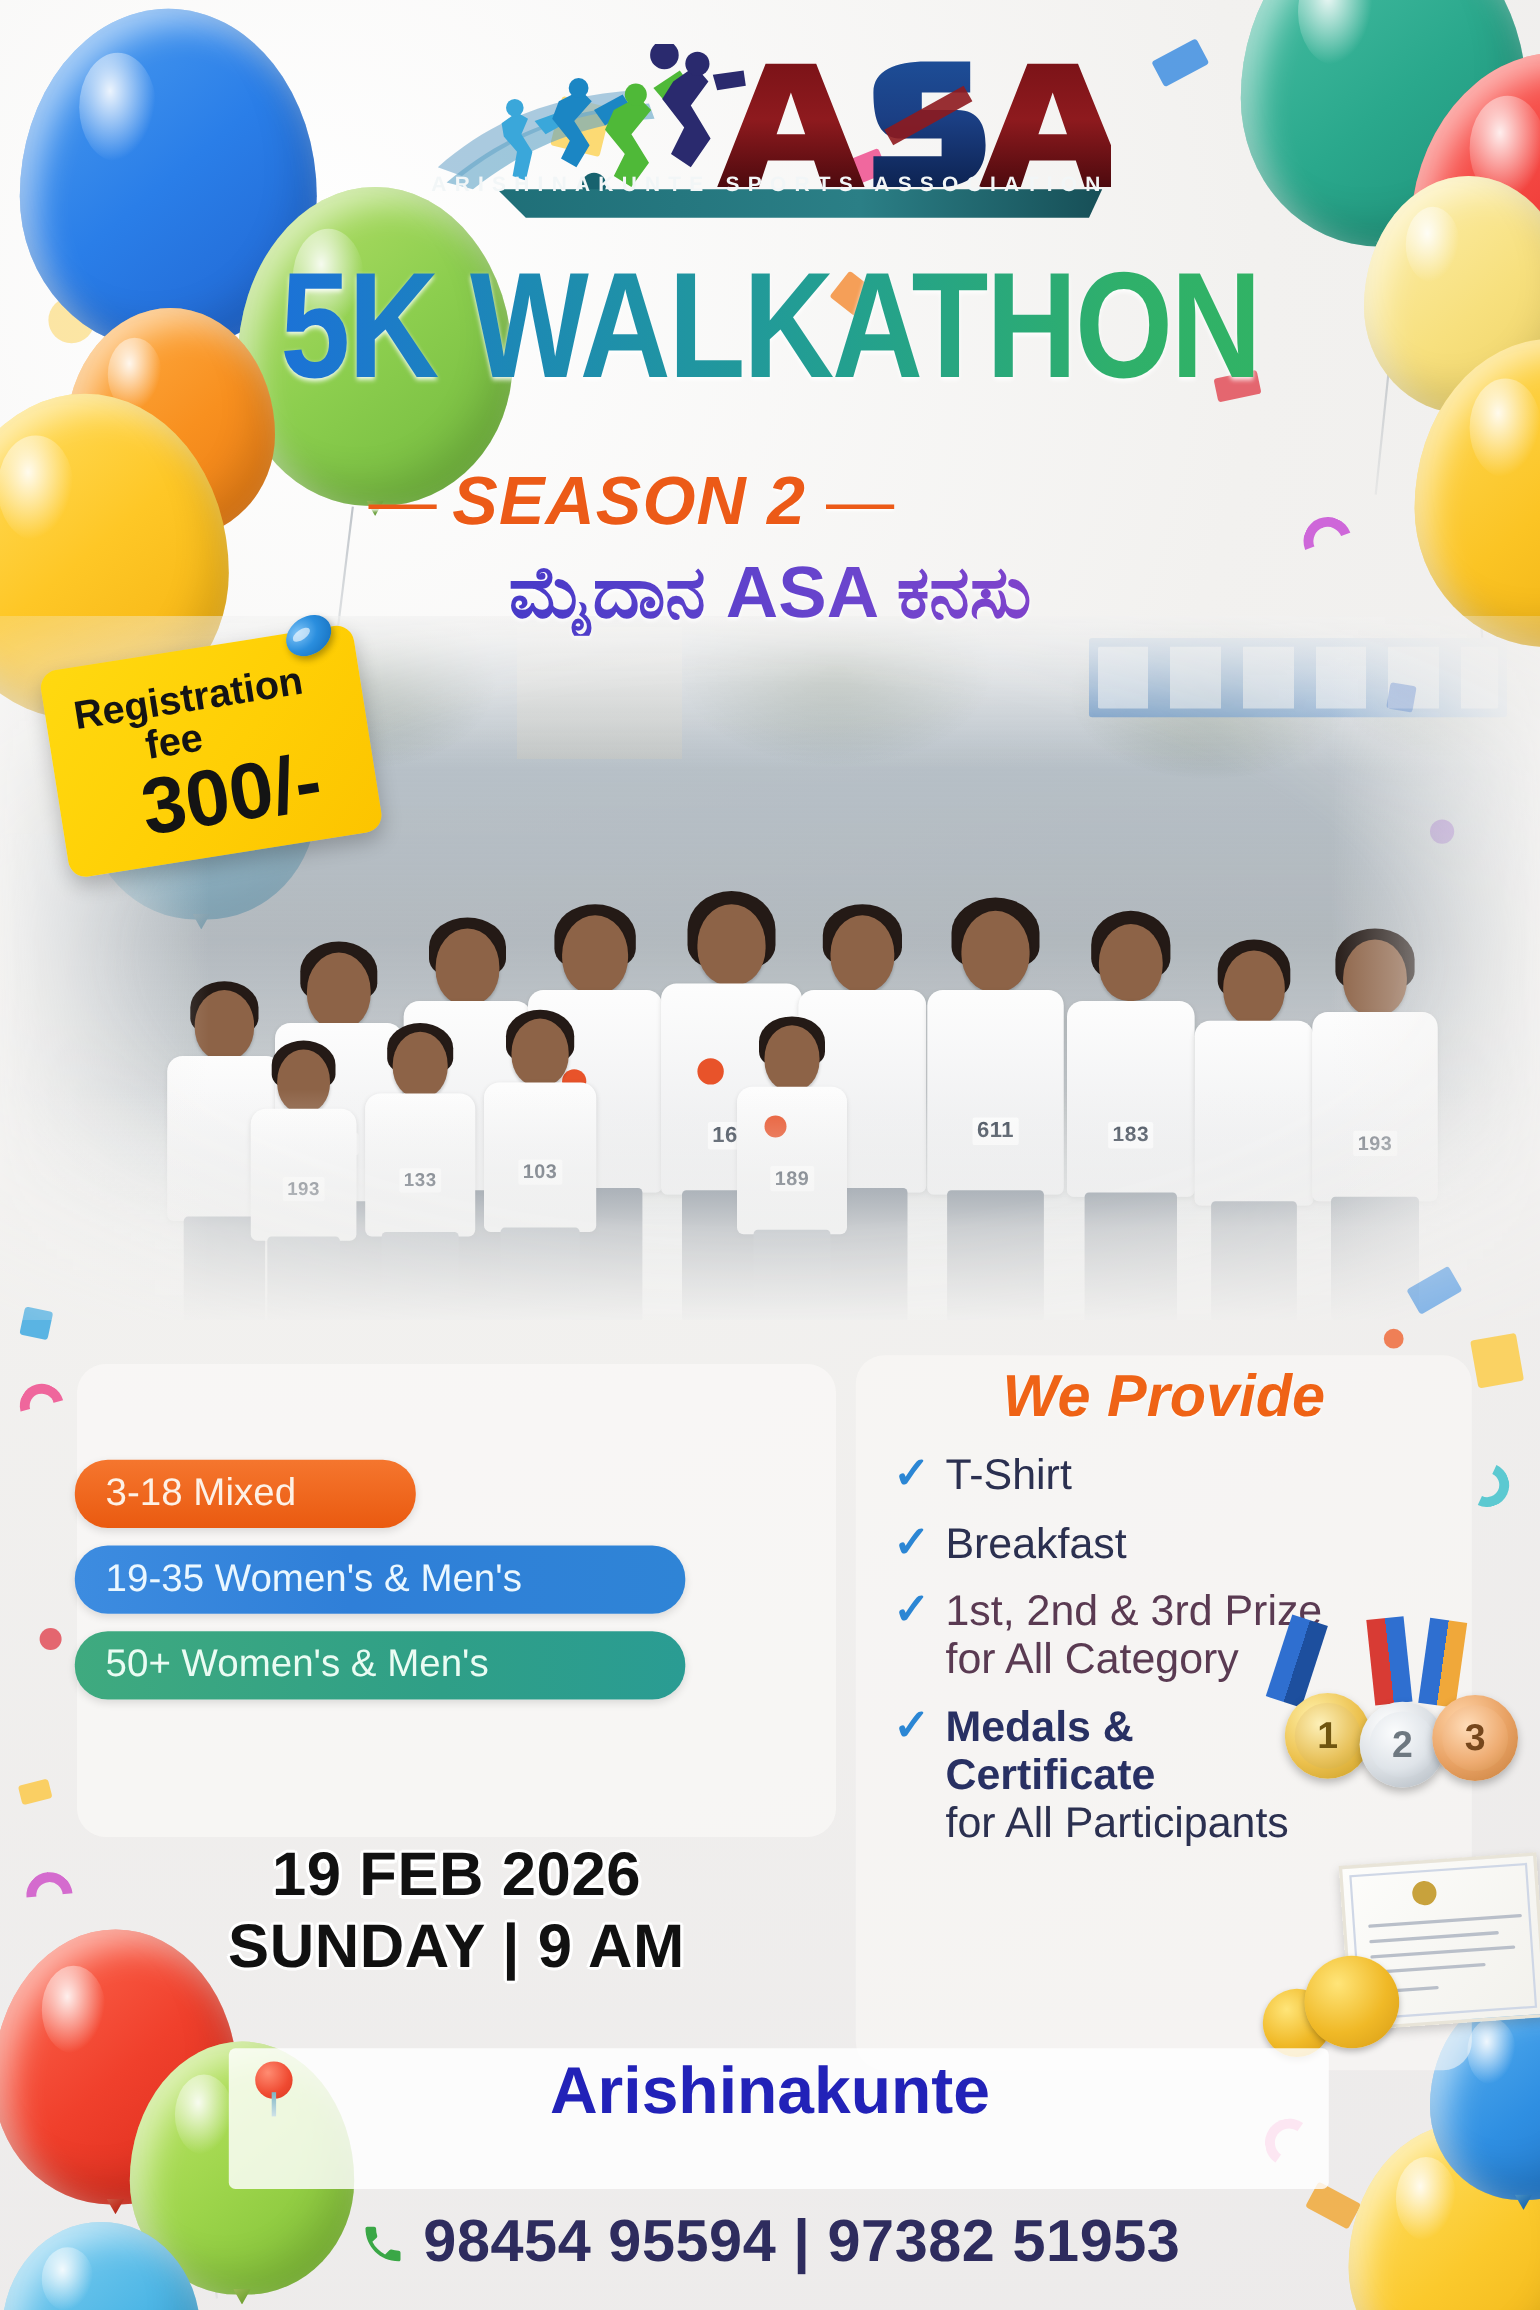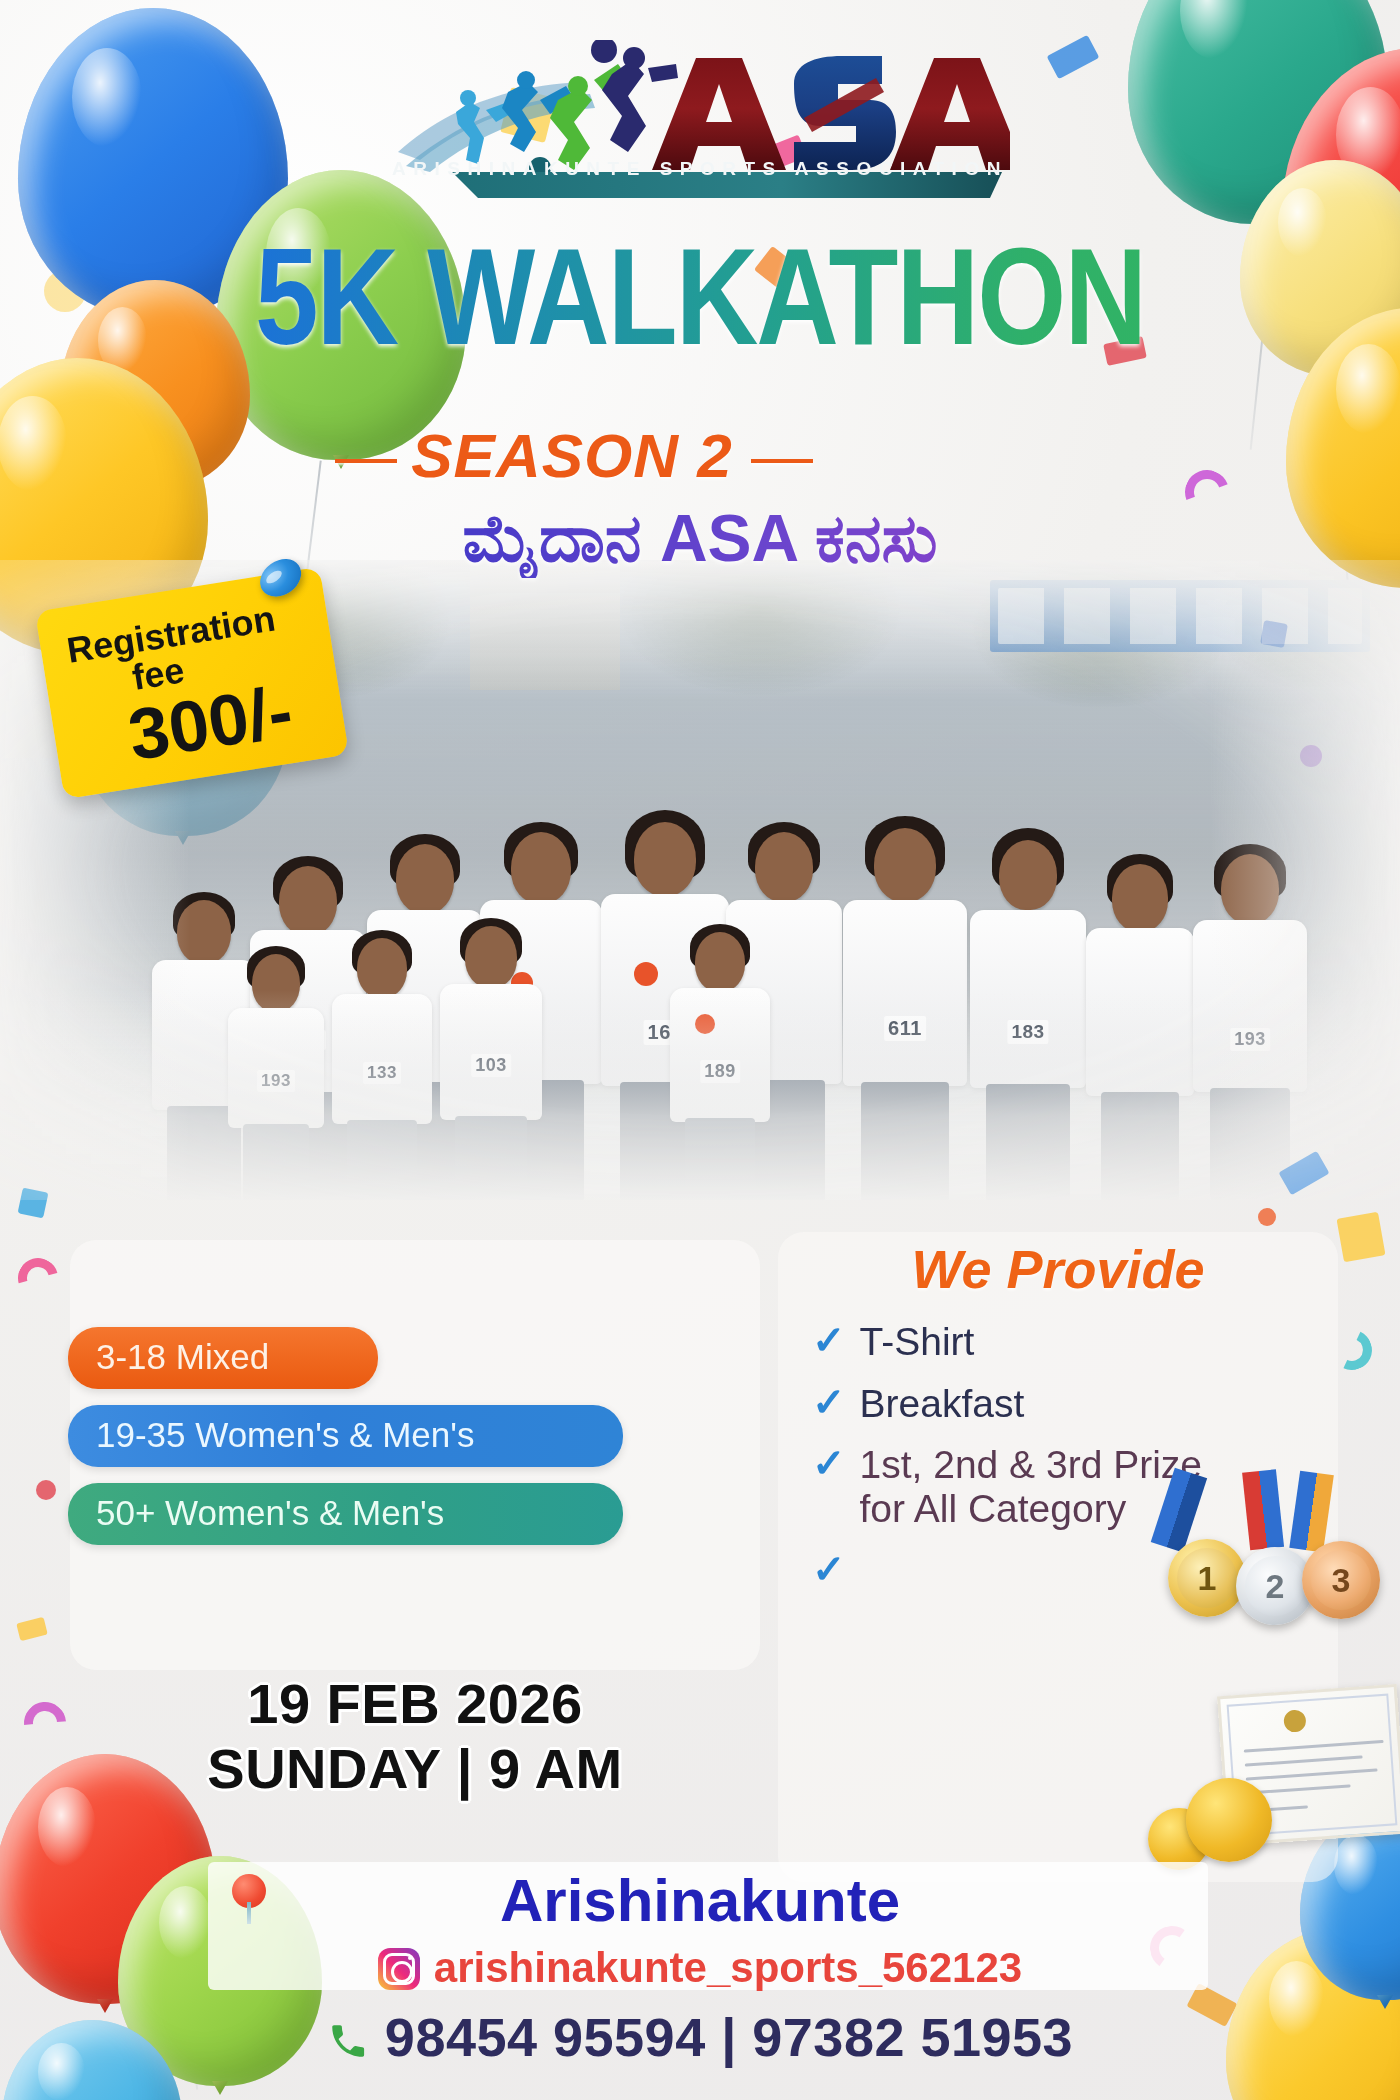--- a/index.html
+++ b/index.html
@@ -620,20 +620,25 @@
     </div>
     <div class="pitem">
       <span class="tick">✓</span>
       <span class="ptxt plum">
         <span>1st, 2nd &amp; 3rd Prize</span>
         <span class="sub">for All Category</span>
       </span>
     </div>
     <div class="pitem">
       <span class="tick">✓</span>
+      <span class="ptxt bold">
+        <span>Medals &amp;</span>
+        <span class="sub">Certificate</span>
+        <span class="sub thin">for All Participants</span>
+      </span>
     </div>
   </div>
 
   <div class="medals">
     <div class="ribbon" style="left:6px;top:-52px;background:linear-gradient(to right,#2f6fd0 0 50%,#1d4f9e 50% 100%);transform:rotate(18deg);"></div>
     <div class="ribbon" style="left:74px;top:-54px;background:linear-gradient(to right,#d83b34 0 50%,#2f6fd0 50% 100%);transform:rotate(-6deg);"></div>
     <div class="ribbon" style="left:132px;top:-52px;background:linear-gradient(to right,#2f6fd0 0 50%,#f0a83a 50% 100%);transform:rotate(8deg);"></div>
 
     <div class="medal" style="left:0;top:14px;background:radial-gradient(circle at 34% 28%,#fff0a8,#ecc14e 55%,#c79a22 100%);box-shadow:0 4px 8px rgba(0,0,0,.25);">
       <div class="inner" style="background:radial-gradient(circle at 38% 32%,#fdf0b8,#e8c25c 60%,#cda52e 100%);color:#6f5510;">1</div>
@@ -659,23 +664,20 @@
   <div class="coin" style="left:1186px;top:1778px;width:86px;height:84px;"></div>
 
   <div class="footer-plate"></div>
 
   <div class="pinmark">
     <div class="head"></div>
       <div class="tail"></div>
   </div>
   <div class="place">Arishinakunte</div>
 
-  <div class="insta-row">
-    <span class="ig"><span class="dotx"></span></span><span>arishinakunte_sports_562123</span>
-  </div>
 
   <div class="phones">
     <span class="phico">
       <svg width="42" height="42" viewBox="0 0 24 24">
         <path d="M6.6 10.8c1.4 2.8 3.8 5.2 6.6 6.6l2.2-2.2c.3-.3.7-.4 1.1-.3 1.2.4 2.4.6 3.7.6.6 0 1 .4 1 1V20c0 .6-.4 1-1 1C10.6 21 3 13.4 3 4c0-.6.4-1 1-1h3.5c.6 0 1 .4 1 1 0 1.3.2 2.5.6 3.7.1.4 0 .8-.3 1.1z" fill="#3aa746"></path>
       </svg>
     </span><span>98454 95594 | 97382 51953</span>
   </div>
 
 </div>

